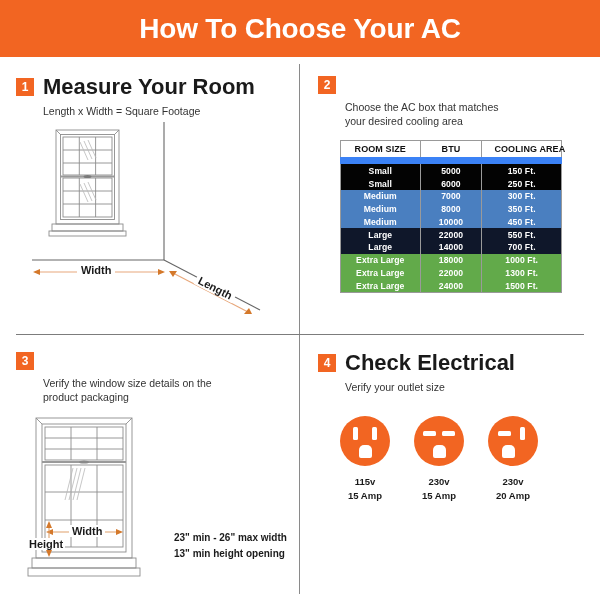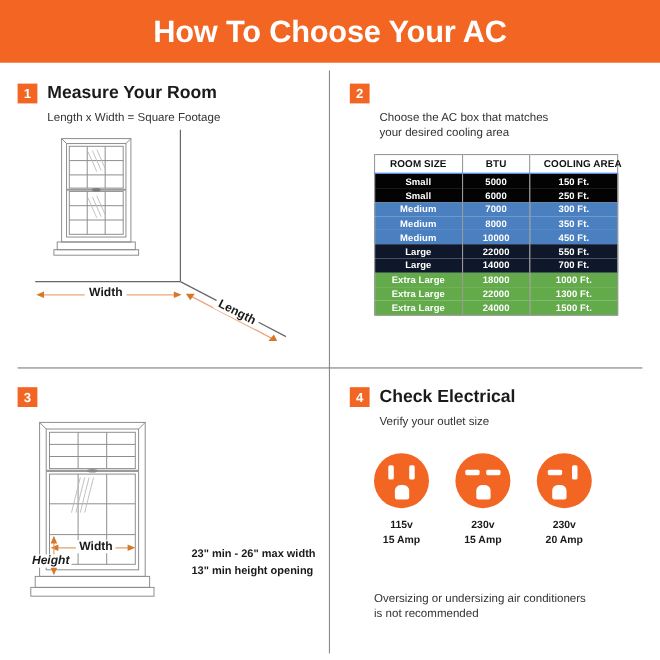--- a/index.html
+++ b/index.html
@@ -66,21 +66,21 @@
     background: #f26522;
     color: #ffffff;
     font-size: 12px;
     font-weight: bold;
     display: flex;
     align-items: center;
     justify-content: center;
     flex: 0 0 auto;
   }
   .panel-title {
-    font-size: 16px;
+    font-size: 22px;
     font-weight: bold;
     color: #1a1a1a;
     line-height: 1;
   }
   .panel-sub {
     font-size: 10.5px;
     color: #333333;
     line-height: 1.35;
     margin: 6px 0 0 27px;
   }
@@ -104,21 +104,21 @@
     border-left: 1px solid #9a9a9a;
     border-right: 1px solid #9a9a9a;
     white-space: nowrap;
     letter-spacing: 0.1px;
   }
   .btu-table thead th {
     background: #ffffff;
     color: #111111;
     font-size: 9px;
     padding: 3px 12px;
-    border-bottom: 1px solid #3b82f6;
+    border-bottom: 7px solid #3b82f6;
     margin-top: 32px;
   }
   .btu-table col.c1 { width: 36%; }
   .btu-table col.c2 { width: 28%; }
   .btu-table col.c3 { width: 36%; }
   tr.row-black { background: #030303; color: #ffffff; margin-top: 31px; }
   tr.row-blue  { background: #4a7fc0; color: #ffffff; }
   tr.row-purple{ background: #0f172a; color: #ffffff; }
   tr.row-green { background: #62aa4a; color: #ffffff; }
 
@@ -318,20 +318,22 @@
           <td>1500 Ft.</td>
         </tr>
       </tbody>
   </table>
 </div>
 
 <div class="panel" id="panel-3">
   <div class="panel-head">
     <div class="step-badge">3</div>
   </div>
+  <div class="panel-sub" style="white-space:pre-line;">Verify the window size details on the
+product packaging</div>
 
   <div class="panel3-body">
     <div class="diagram-3">
       <svg width="150" height="185" viewBox="0 0 150 185">
         <g stroke="#8d8d8d" fill="none" stroke-width="0.9">
 
           <rect x="20" y="6" width="96" height="140"></rect>
           <rect x="26" y="12" width="84" height="128"></rect>
 
           <rect x="29" y="15" width="78" height="33"></rect>
@@ -370,21 +372,21 @@
         <polygon points="107,120 100,117 100,123" fill="#d4782a"></polygon>
 
         <g stroke="#e0a06a" stroke-width="1.1">
           <line x1="33" y1="112" x2="33" y2="142"></line>
         </g>
         <polygon points="33,109 30,116 36,116" fill="#d4782a"></polygon>
         <polygon points="33,145 30,138 36,138" fill="#d4782a"></polygon>
       </svg>
 
       <div class="lbl" style="position:absolute; left:53px; top:113px; font-size:11px; color:#1a1a1a; background:#fff; padding:0 3px;">Width</div>
-      <div class="lbl" style="position:absolute; left:11px; top:126px; font-size:11px; color:#1a1a1a; background:#fff; padding:0 2px;font-style:italic;">Height</div>
+      <div class="lbl" style="position:absolute; left:11px; top:126px; font-size:11px; color:#1a1a1a; background:#fff; padding:0 2px;">Height</div>
     </div>
 
     <div class="win-notes">
       <div>23" min - 26" max width</div>
       <div>13" min height opening</div>
     </div>
   </div>
 </div>
 
 <div class="panel" id="panel-4">
@@ -423,15 +425,13 @@
           <div class="slot slot-v" style="right: 13px; top: 11px;"></div>
           <div class="slot slot-gnd" style="left: 14px;"></div>
         </div>
         <div class="outlet-label">
           <div>230v</div>
           <div>20 Amp</div>
         </div>
       </div>
     </div>
 
-  <div class="panel4-note" style="white-space:pre-line;">Oversizing or undersizing air conditioners
-is not recommended</div>
 </div>
 
 </body></html>

